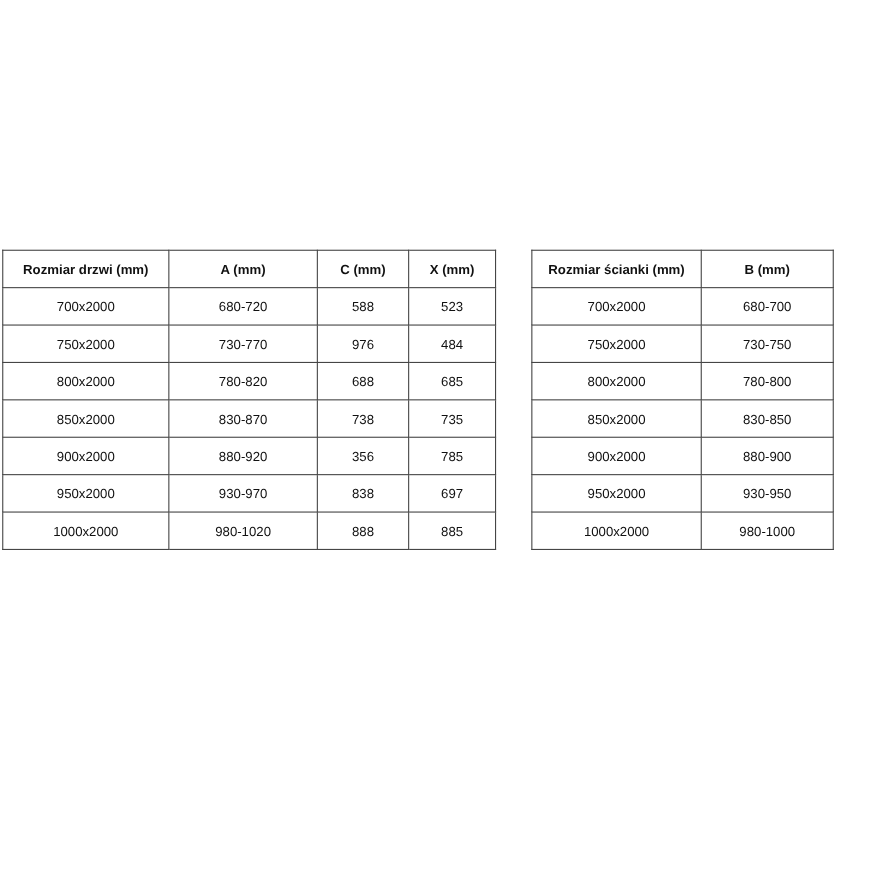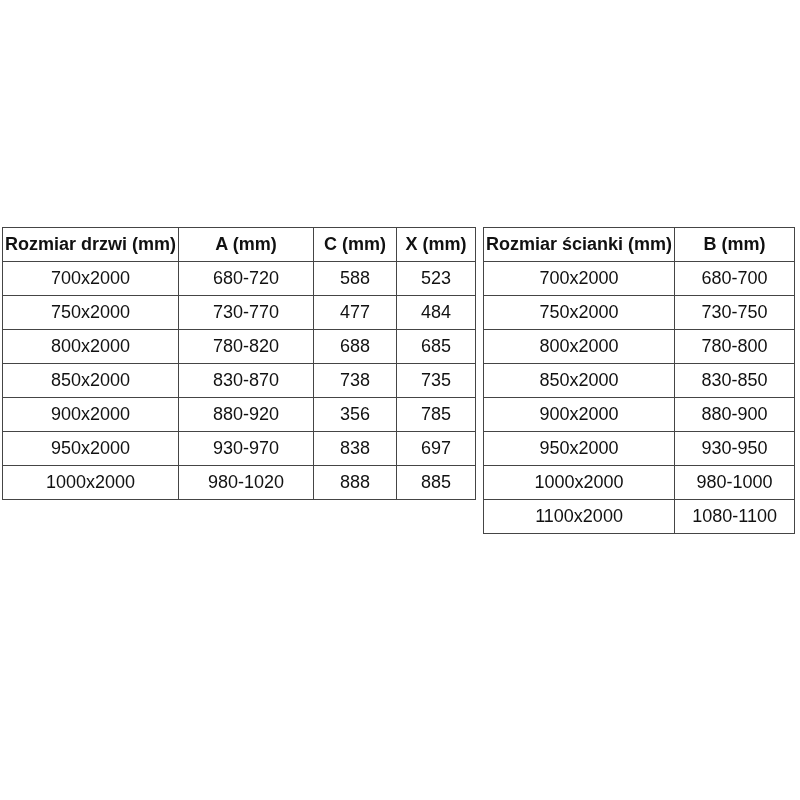--- a/index.html
+++ b/index.html
@@ -28,21 +28,21 @@
     background: #ffffff;
   }
   table.spec-table th,
   table.spec-table td {
     border: 1px solid #454545;
     text-align: center;
     vertical-align: middle;
     height: 33px;
     padding: 0 2px;
     color: #111111;
-    font-size: 18px;
+    font-size: 12px;
     white-space: nowrap;
     overflow: hidden;
   }
   table.spec-table th {
     font-weight: bold;
   }
   table.spec-table td {
     font-weight: normal;
   }
   
@@ -77,21 +77,21 @@
         <tbody>
           <tr>
             <td>700x2000</td>
             <td>680-720</td>
             <td>588</td>
             <td>523</td>
           </tr>
           <tr>
             <td>750x2000</td>
             <td>730-770</td>
-            <td>477</td>
+            <td>976</td>
             <td>484</td>
           </tr>
           <tr>
             <td>800x2000</td>
             <td>780-820</td>
             <td>688</td>
             <td>685</td>
           </tr>
           <tr>
             <td>850x2000</td>
@@ -155,21 +155,17 @@
             <td>880-900</td>
           </tr>
           <tr>
             <td>950x2000</td>
             <td>930-950</td>
           </tr>
           <tr>
             <td>1000x2000</td>
             <td>980-1000</td>
           </tr>
-          <tr>
-            <td>1100x2000</td>
-            <td>1080-1100</td>
-          </tr>
         </tbody>
       </table>
   </div>
 
 </div>
 
 </body></html>

